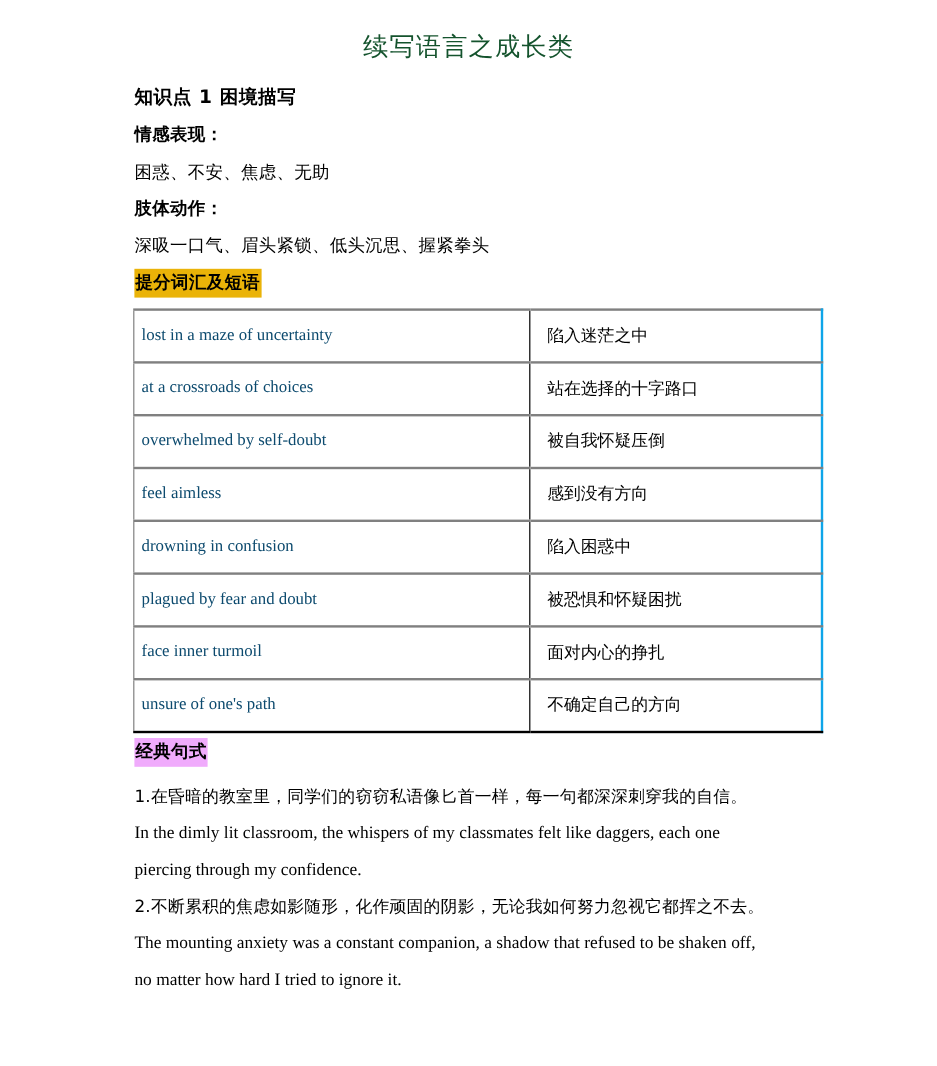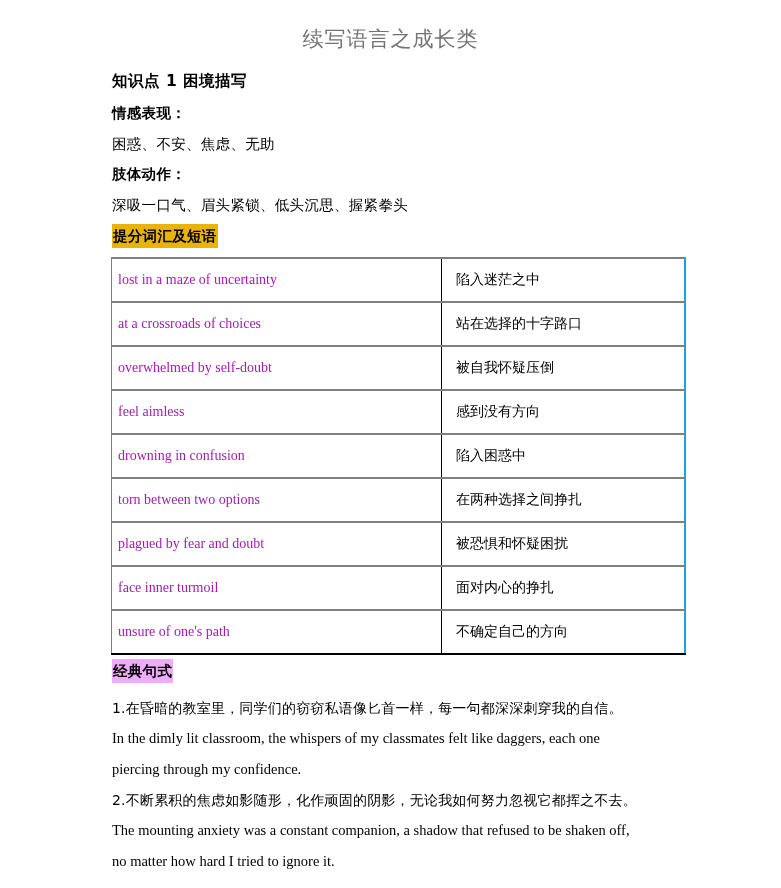--- a/index.html
+++ b/index.html
@@ -24,21 +24,21 @@
   
   .doc-title {
     text-align: center;
     font-family: "Liberation Serif", "DejaVu Serif", serif;
     font-size: 21px;
     line-height: 30px;
     letter-spacing: 1px;
     padding-top: 24px;
     margin: 0 0 14px 0;
     font-weight: normal;
-    color: #737373;
+    color: #14532d;
   }
 
   
   .body-block {
     padding-left: 112px;
     padding-right: 40px;
   }
 
   .kp-heading {
     font-family: "DejaVu Sans", "Liberation Sans", sans-serif;
@@ -98,21 +98,21 @@
     vertical-align: middle;
   }
   table.vocab tr:last-child td {
     border-bottom: 2px solid #000000;
   }
   table.vocab td.col-en {
     width: 323px;
     border-right: 1px solid #000000;
     font-family: "Liberation Serif", "DejaVu Serif", serif;
     font-size: 14px;
-    color: #a21caf;
+    color: #0c4a6e;
   }
   table.vocab td.col-cn {
     width: 228px;
     border-right: 2px solid #0ea5e9;
     padding-left: 14px;
     font-family: "DejaVu Sans", "Liberation Sans", sans-serif;
     font-size: 14px;
   }
 
   
@@ -169,24 +169,20 @@
           </tr>
           <tr>
             <td class="col-en">feel aimless</td>
             <td class="col-cn">感到没有方向</td>
           </tr>
           <tr>
             <td class="col-en">drowning in confusion</td>
             <td class="col-cn">陷入困惑中</td>
           </tr>
           <tr>
-            <td class="col-en">torn between two options</td>
-            <td class="col-cn">在两种选择之间挣扎</td>
-          </tr>
-          <tr>
             <td class="col-en">plagued by fear and doubt</td>
             <td class="col-cn">被恐惧和怀疑困扰</td>
           </tr>
           <tr>
             <td class="col-en">face inner turmoil</td>
             <td class="col-cn">面对内心的挣扎</td>
           </tr>
           <tr>
             <td class="col-en">unsure of one's path</td>
             <td class="col-cn">不确定自己的方向</td>

